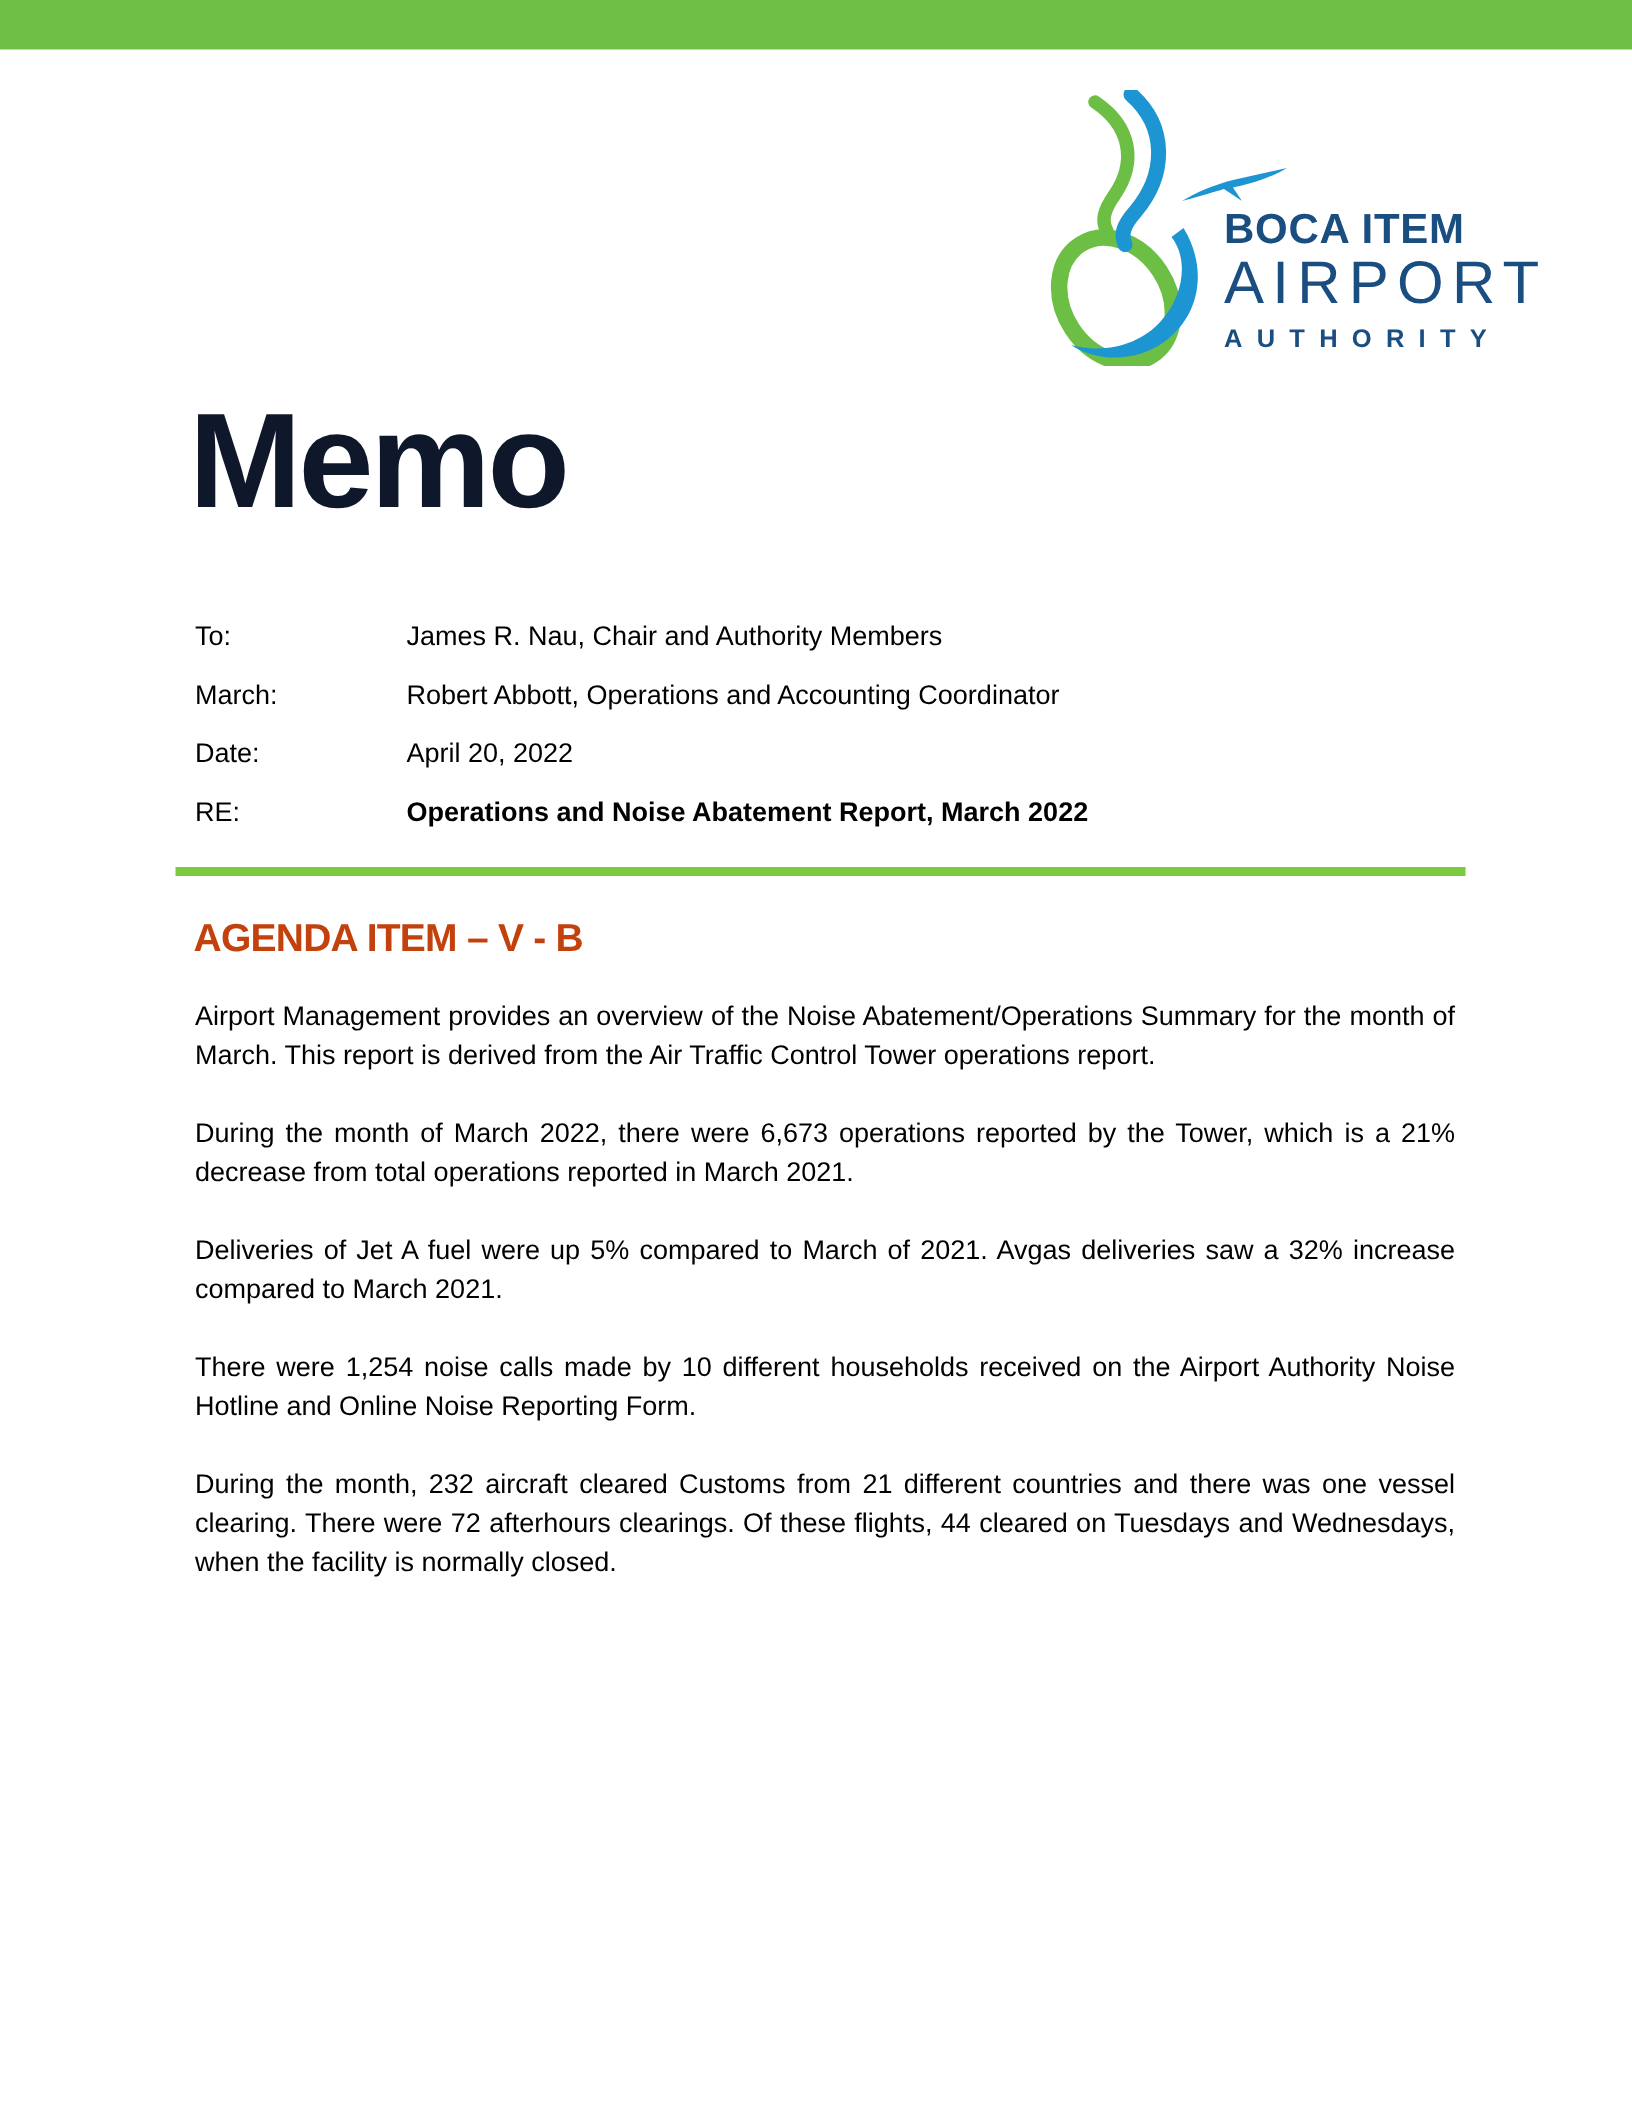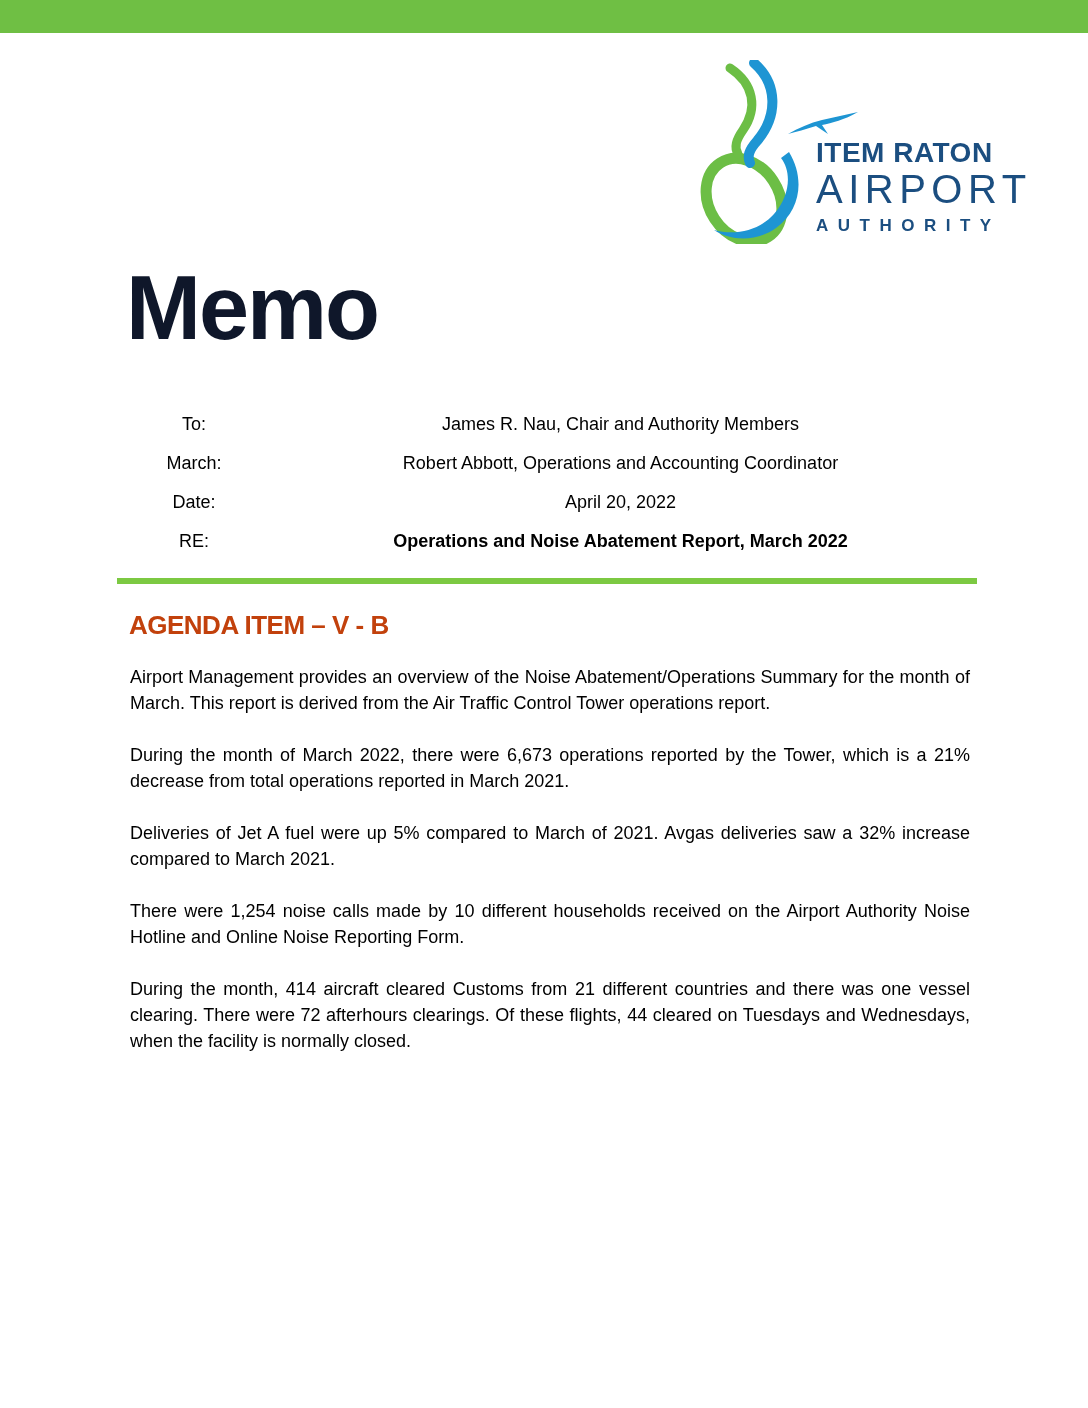--- a/index.html
+++ b/index.html
@@ -82,21 +82,21 @@
   .fields {
     position: absolute;
     left: 130px; top: 413px;
     width: 840px;
     display: flex;
     flex-direction: column;
     gap: 17px;
     font-size: 18px;
     line-height: 22px;
   }
-  .field-row { display: flex; text-align: center; }
+  .field-row { display: flex; }
   .field-label { width: 128px; flex: 0 0 128px; }
   .field-value { flex: 1; margin-left: 13px; }
   .field-value.bold { font-weight: bold; }
 
   
   .divider {
     position: absolute;
     left: 117px; top: 578px;
     width: 860px; height: 6px;
     background: #7cc942;
@@ -150,21 +150,21 @@
     <svg class="logo-plane" width="76" height="36" viewBox="0 0 76 36" aria-hidden="true">
       <path d="M2 24
                C 12 18 24 13 36 10
                L 72 2
                C 58 10 46 13 36 15
                L 42 24 L 30 16
                C 20 19 10 22 2 24 Z" fill="#1e95d3"></path>
     </svg>
 
     <div class="logo-text">
-      <div class="logo-line1">ITEM RATON</div>
+      <div class="logo-line1">BOCA ITEM</div>
       <div class="logo-line2">AIRPORT</div>
       <div class="logo-line3">AUTHORITY</div>
     </div>
   </div>
 
   <div class="memo-title">Memo</div>
 
   <div class="fields">
     <div class="field-row">
       <span class="field-label">To:</span>
@@ -186,16 +186,16 @@
 
   <div class="divider"></div>
 
   <div class="section-heading">AGENDA ITEM – V - B</div>
 
   <div class="body-copy">
     <p>Airport Management provides an overview of the Noise Abatement/Operations Summary for the month of March. This report is derived from the Air Traffic Control Tower operations report.</p>
     <p>During the month of March 2022, there were 6,673 operations reported by the Tower, which is a 21% decrease from total operations reported in March 2021.</p>
     <p>Deliveries of Jet A fuel were up 5% compared to March of 2021. Avgas deliveries saw a 32% increase compared to March 2021.</p>
     <p>There were 1,254 noise calls made by 10 different households received on the Airport Authority Noise Hotline and Online Noise Reporting Form.</p>
-    <p>During the month, 414 aircraft cleared Customs from 21 different countries and there was one vessel clearing.  There were 72 afterhours clearings. Of these flights, 44 cleared on Tuesdays and Wednesdays, when the facility is normally closed.</p>
+    <p>During the month, 232 aircraft cleared Customs from 21 different countries and there was one vessel clearing.  There were 72 afterhours clearings. Of these flights, 44 cleared on Tuesdays and Wednesdays, when the facility is normally closed.</p>
   </div>
 
 </div>
 
 </body></html>

